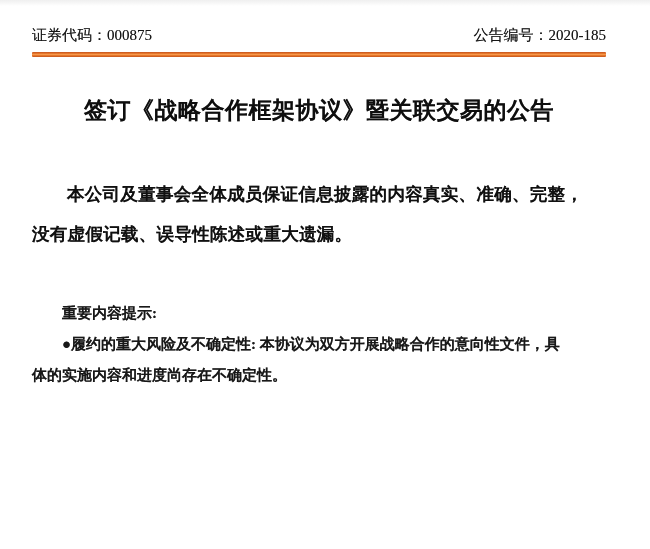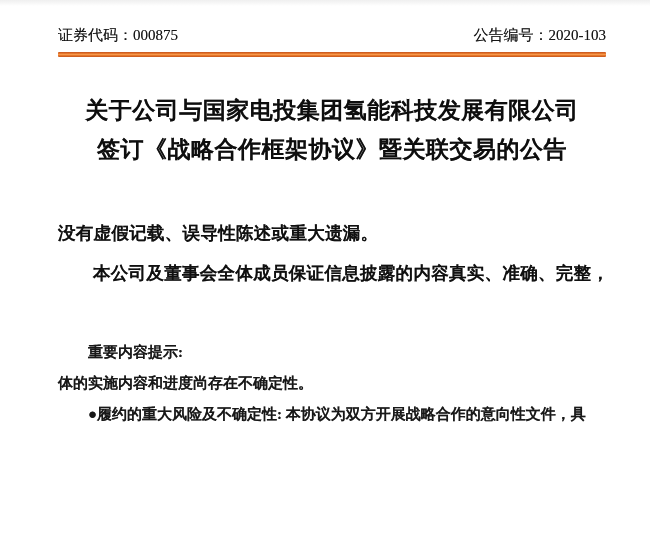--- a/index.html
+++ b/index.html
@@ -12,21 +12,21 @@
     height: 549px;
     overflow: hidden;
     font-family: "Liberation Serif", "DejaVu Serif", serif;
     color: #1b1b1b;
     background: linear-gradient(#efefef, #ffffff 6px);
   }
   .page {
     box-sizing: border-box;
     width: 650px;
     height: 504px;
-    padding: 0 44px 0 58px;
+    padding: 0 44px 0 32px;
   }
   .header-row {
     display: flex;
     justify-content: space-between;
     align-items: baseline;
     padding-top: 26px;
     font-size: 15px;
     font-weight: 500;
     color: #161616;
     white-space: nowrap;
@@ -71,39 +71,38 @@
     text-shadow: 0 0 0.5px rgba(20, 20, 20, 0.55);
   }
 </style>
 </head>
 <body>
 
 <div class="page">
 
   <div class="header-row">
     <span>证券代码：000875</span>
-    <span>公告编号：2020-103</span>
+    <span>公告编号：2020-185</span>
   </div>
 
   <div class="rule"></div>
 
   <div class="title">
-    <div class="line">关于公司与国家电投集团氢能科技发展有限公司</div>
     <div class="line">签订《战略合作框架协议》暨关联交易的公告</div>
   </div>
 
   <div class="statement">
+    <div class="line indent2">本公司及董事会全体成员保证信息披露的内容真实、准确、完整，</div>
     <div class="line">没有虚假记载、误导性陈述或重大遗漏。</div>
-    <div class="line indent2">本公司及董事会全体成员保证信息披露的内容真实、准确、完整，</div>
   </div>
 
   <div class="notes">
     <div class="line indent2">重要内容提示:</div>
 
     <div>
+      <div class="line indent2">●履约的重大风险及不确定性: 本协议为双方开展战略合作的意向性文件，具</div>
       <div class="line">体的实施内容和进度尚存在不确定性。</div>
-      <div class="line indent2">●履约的重大风险及不确定性: 本协议为双方开展战略合作的意向性文件，具</div>
     </div>
 
 
   </div>
 
 </div>
 
 </body></html>

